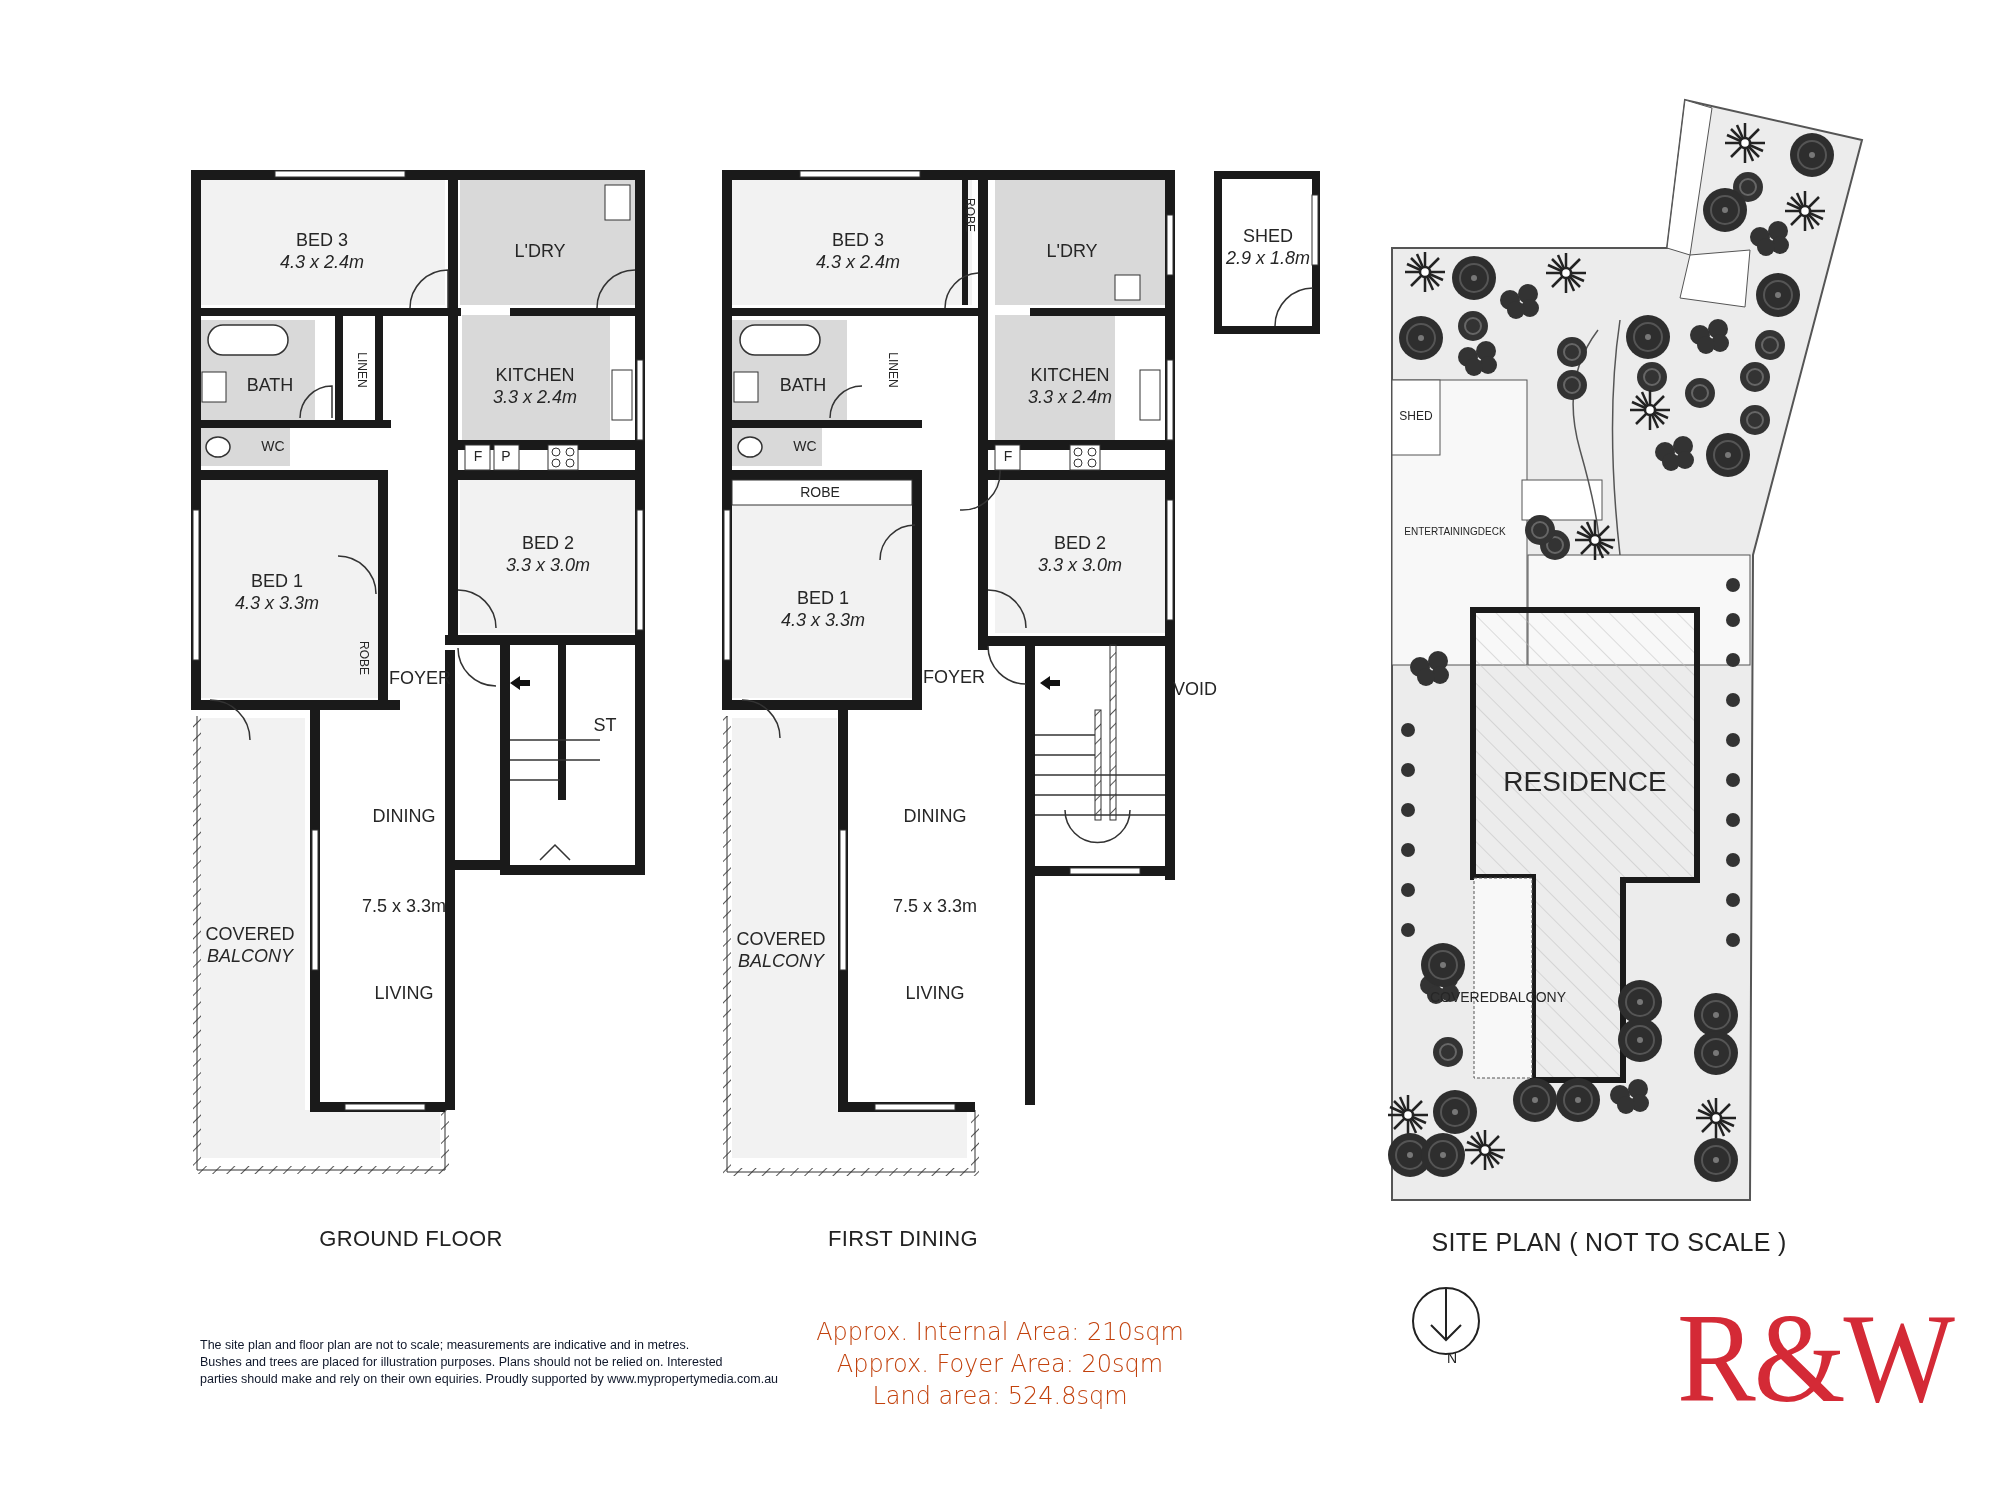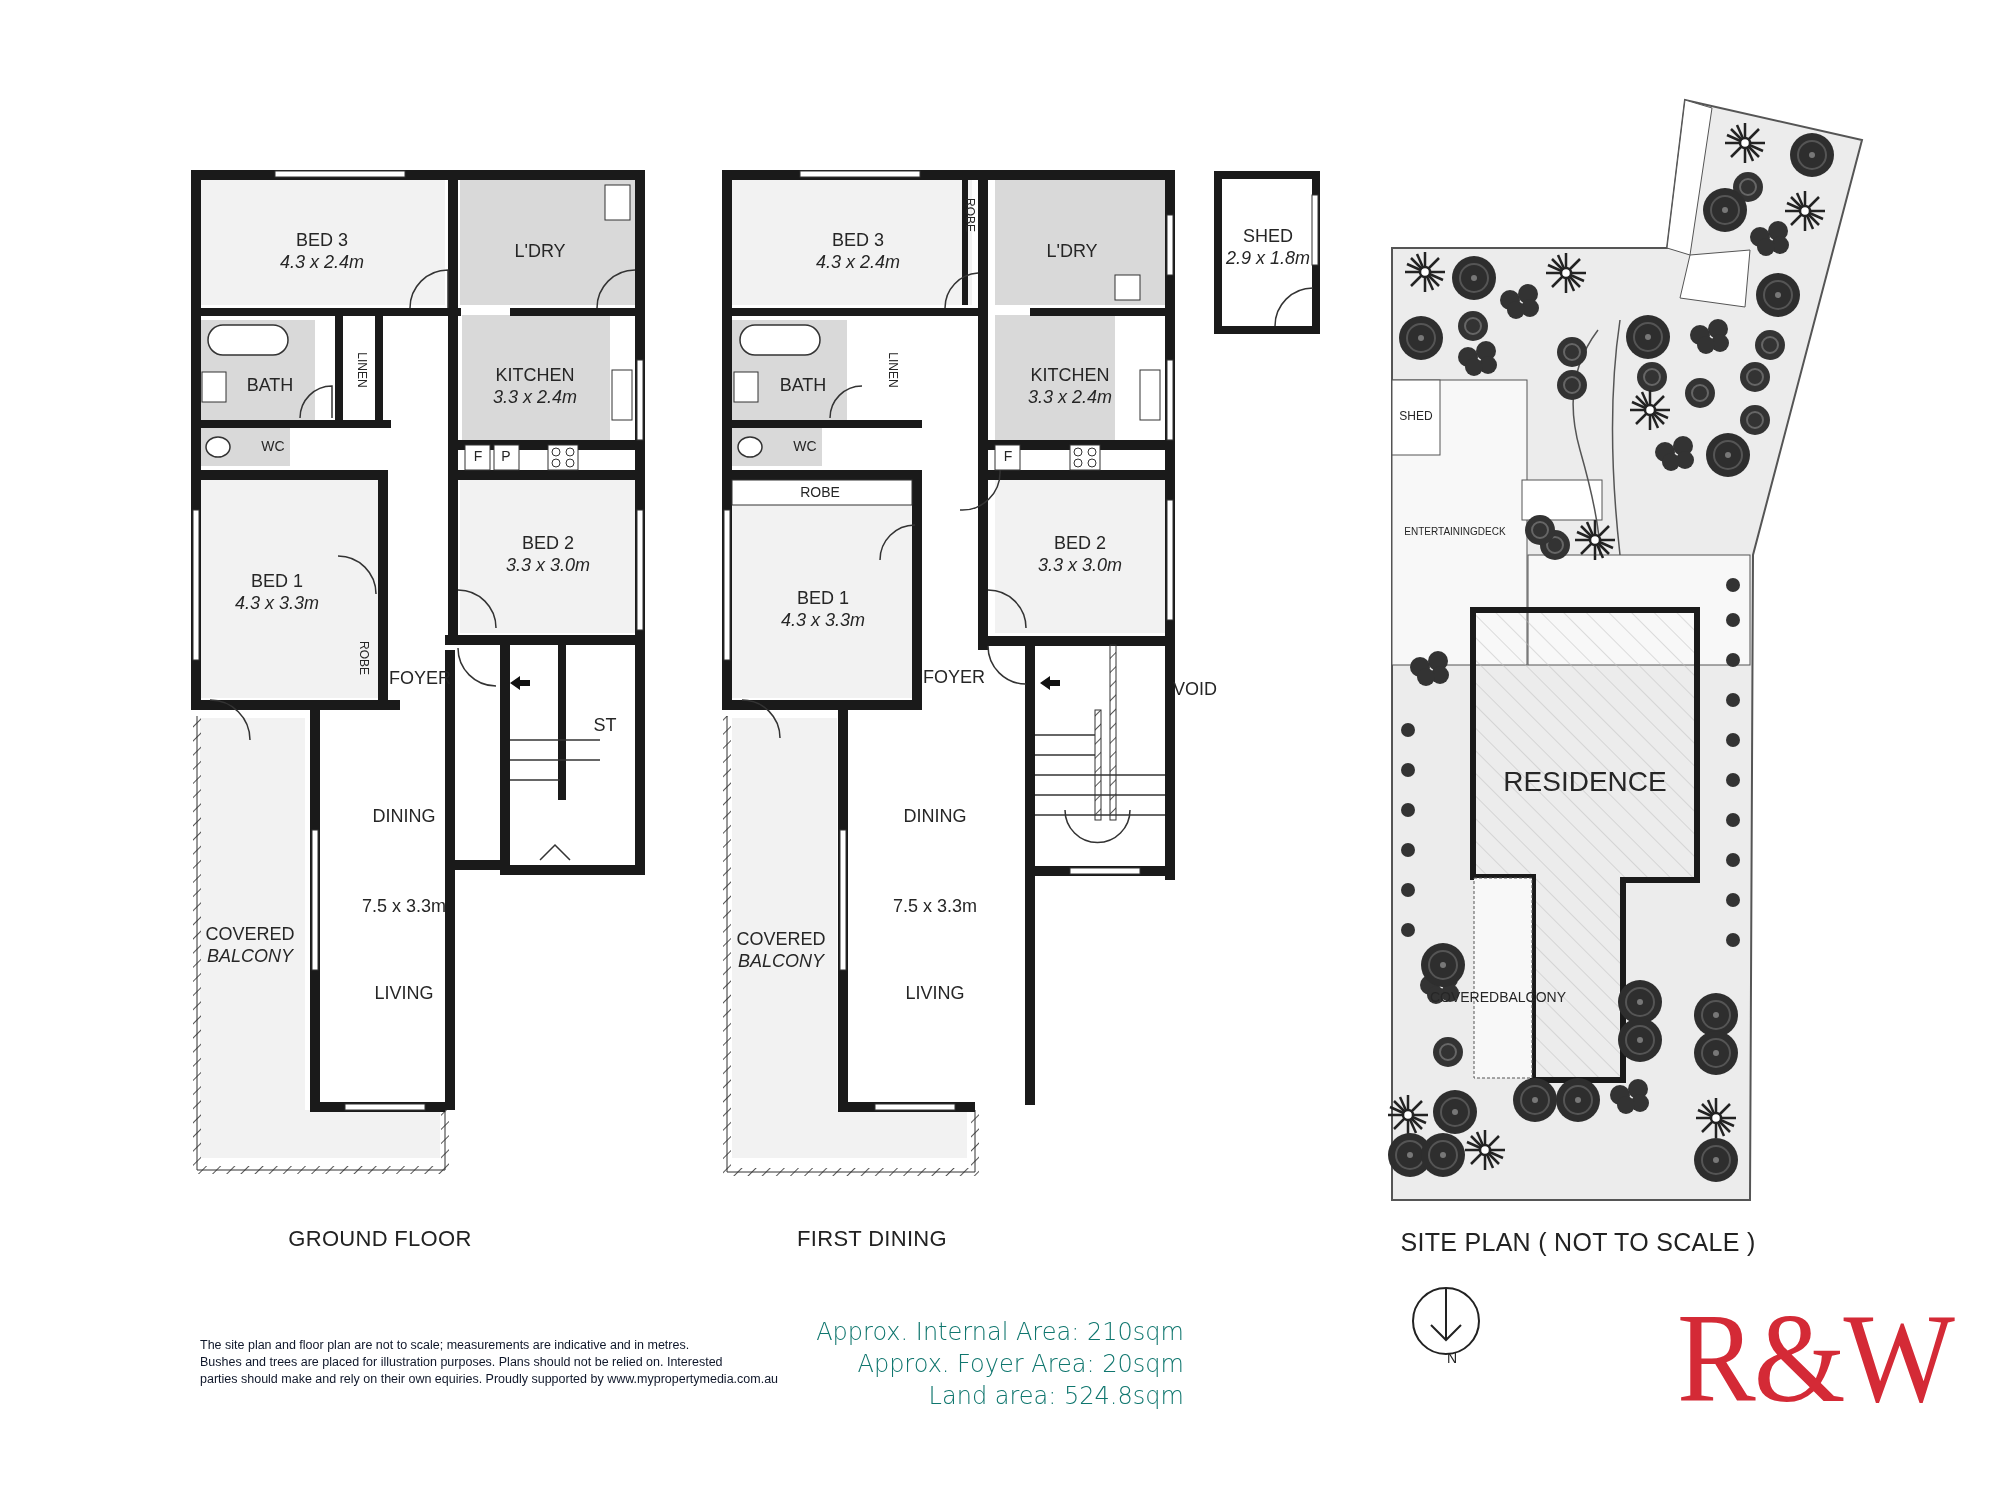--- a/index.html
+++ b/index.html
@@ -3,24 +3,24 @@
 <meta charset="utf-8">
 <style>
   html,body{margin:0;padding:0;background:#ffffff;}
   body{width:2000px;height:1500px;position:relative;overflow:hidden;font-family:"Liberation Sans","DejaVu Sans",sans-serif;color:#222;}
   svg.plan{position:absolute;left:0;top:0;width:2000px;height:1500px;}
   .lbl{position:absolute;transform:translate(-50%,-50%);text-align:center;white-space:nowrap;font-family:"Liberation Sans",sans-serif;color:#262626;line-height:1.2;}
   .room{font-size:18px;}
   .room .dim{display:block;font-style:italic;}
   .small{font-size:14px;}
   .vert{writing-mode:vertical-rl;font-size:12px;}
-  .floor-title{font-size:22px;position:absolute;transform:translateX(-50%);white-space:nowrap;color:#222;letter-spacing:0.3px;}
+  .floor-title{font-size:22px;position:absolute;transform:translateX(-50%);white-space:nowrap;color:#222;letter-spacing:0.3px;margin-left:31px;}
   .disclaimer{position:absolute;left:200px;top:1337px;font-size:12.5px;line-height:17px;color:#0f172a;font-family:"Liberation Sans",sans-serif;}
   .disclaimer div{white-space:nowrap;}
-  .areas{position:absolute;left:1000px;top:1316px;transform:translateX(-50%);text-align:right;font-size:24px;line-height:32px;color:#0f766e;font-family:"DejaVu Sans",sans-serif;font-weight:300;}
+  .areas{position:absolute;left:1000px;top:1316px;transform:translateX(-50%);text-align:center;font-size:24px;line-height:32px;color:#c2410c;font-family:"DejaVu Sans",sans-serif;font-weight:300;}
   .logo{position:absolute;left:1677px;top:1300px;font-family:"Liberation Serif","DejaVu Serif",serif;font-size:118px;color:#d42a36;letter-spacing:-2px;line-height:1;transform:scaleY(1.08);}
   .north-n{position:absolute;left:1447px;top:1350px;font-size:14px;color:#222;}
 </style>
 </head>
 <body>
 
 <svg class="plan" viewBox="0 0 2000 1500" xmlns="http://www.w3.org/2000/svg">
   <defs>
     <pattern id="hatch" patternUnits="userSpaceOnUse" width="10" height="10" patternTransform="rotate(45)">
       <line x1="0" y1="0" x2="0" y2="10" stroke="#555" stroke-width="2"></line>

